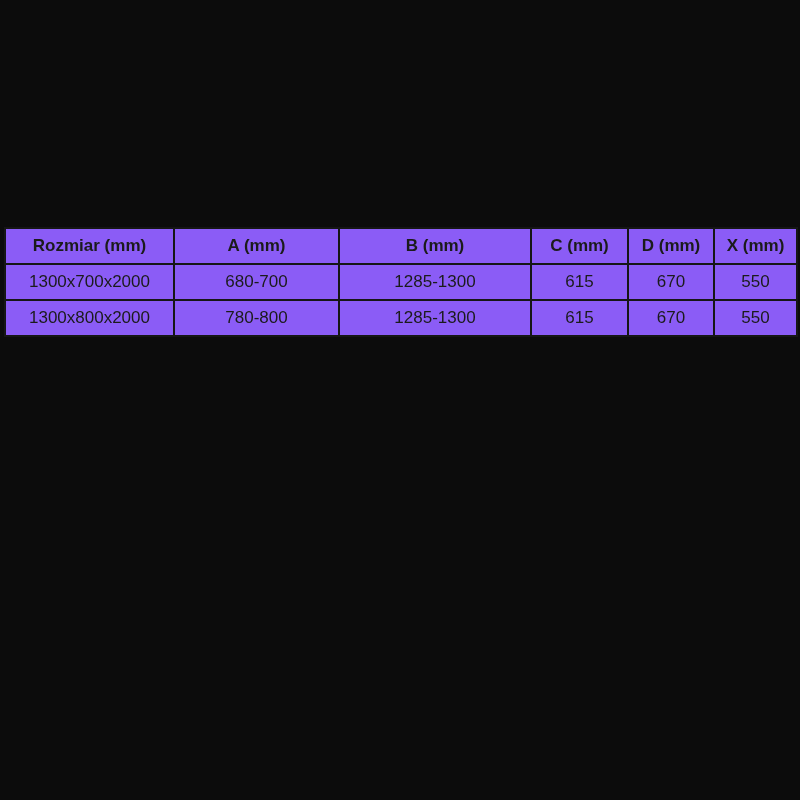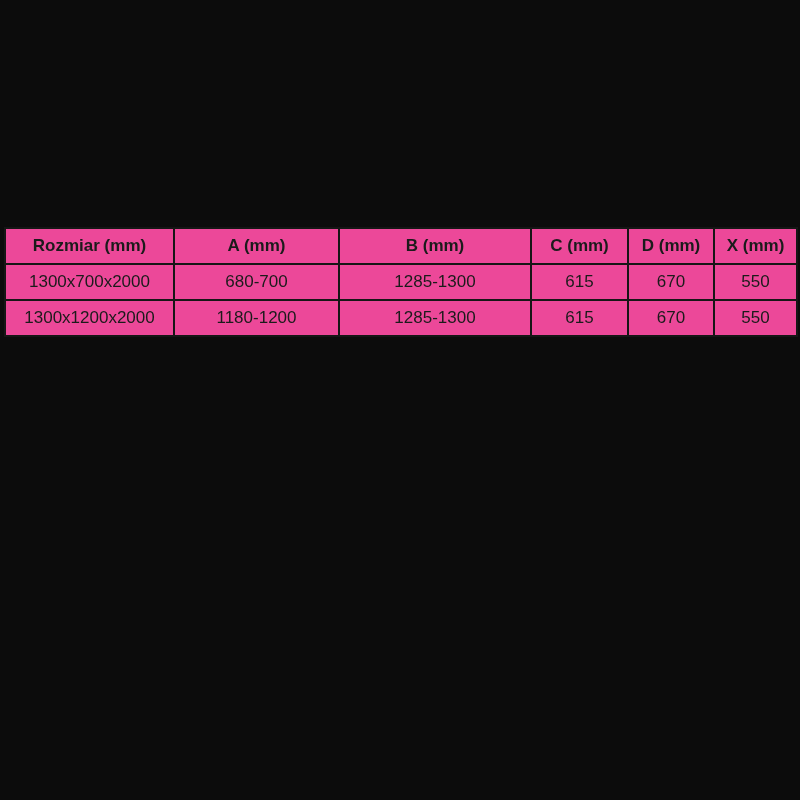--- a/index.html
+++ b/index.html
@@ -14,21 +14,21 @@
   .table-wrap {
     position: absolute;
     left: 4px;
     top: 227px;
     width: 792px;
   }
   table {
     border-collapse: collapse;
     table-layout: fixed;
     width: 100%;
-    background: #ec4899;
+    background: #8b5cf6;
   }
   th, td {
     border: 2px solid #161616;
     text-align: center;
     vertical-align: middle;
     font-size: 17px;
     color: #1b1b1b;
     height: 34px;
     padding: 0;
     white-space: nowrap;
@@ -68,22 +68,22 @@
     <tbody>
         <tr>
           <td>1300x700x2000</td>
           <td>680-700</td>
           <td>1285-1300</td>
           <td>615</td>
           <td>670</td>
           <td>550</td>
         </tr>
         <tr>
-          <td>1300x1200x2000</td>
-          <td>1180-1200</td>
+          <td>1300x800x2000</td>
+          <td>780-800</td>
           <td>1285-1300</td>
           <td>615</td>
           <td>670</td>
           <td>550</td>
         </tr>
       </tbody>
   </table>
 </div>
 
 </body></html>

